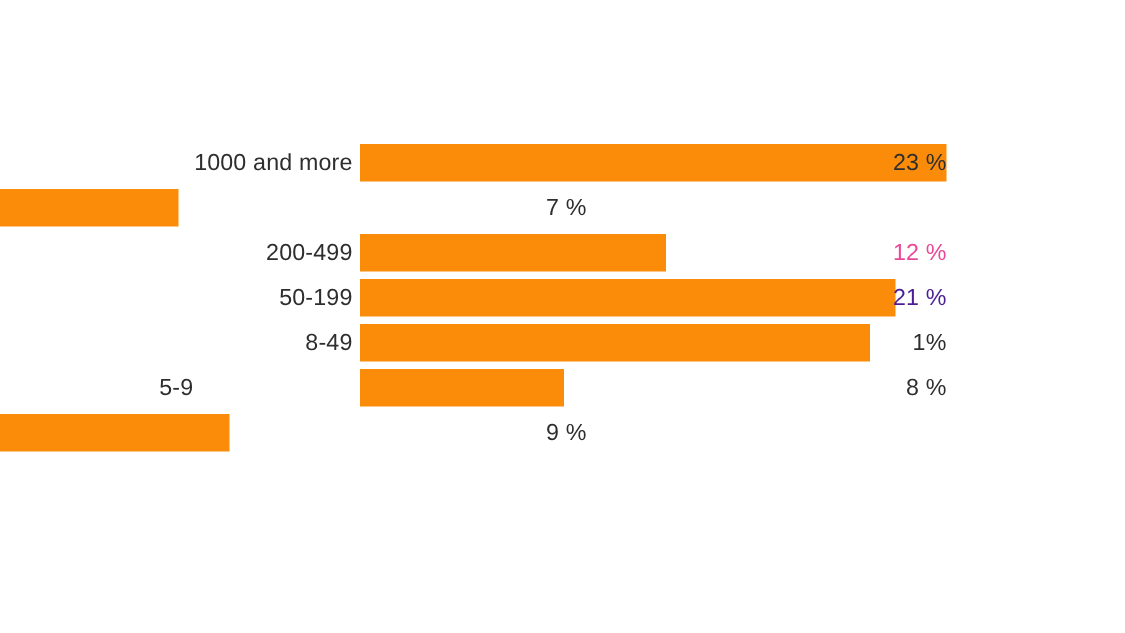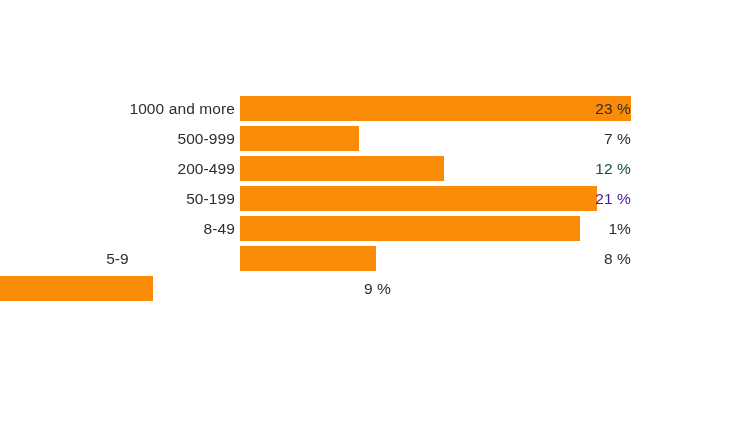--- a/index.html
+++ b/index.html
@@ -87,32 +87,31 @@
 
     <div class="bar-row">
       <div class="cat-label" style="color: rgb(46, 46, 46);">1000 and more</div>
       <div class="bar-area">
         <div class="bar" style="width: 391px; background: rgb(250, 140, 10);"></div>
         <div class="value-label" style="width: 391px; color: rgb(46, 46, 46);">23 %</div>
       </div>
     </div>
 
     <div class="bar-row">
-      <div class="cat-label" style="color: rgb(46, 46, 46);">500-999</div>
       <div class="bar-area">
         <div class="bar" style="width: 119px; background: rgb(250, 140, 10);"></div>
         <div class="value-label" style="width: 391px; color: rgb(46, 46, 46);">7 %</div>
       </div>
     </div>
 
     <div class="bar-row">
       <div class="cat-label" style="color: rgb(46, 46, 46);">200-499</div>
       <div class="bar-area">
         <div class="bar" style="width: 204px; background: rgb(250, 140, 10);"></div>
-        <div class="value-label" style="width: 391px; color: #14532d;">12 %</div>
+        <div class="value-label" style="width: 391px; color: #ec4899;">12 %</div>
       </div>
     </div>
 
     <div class="bar-row">
       <div class="cat-label" style="color: rgb(46, 46, 46);">50-199</div>
       <div class="bar-area">
         <div class="bar" style="width: 357px; background: rgb(250, 140, 10);"></div>
         <div class="value-label" style="width: 391px; color: #4c1d95;">21 %</div>
       </div>
     </div>

